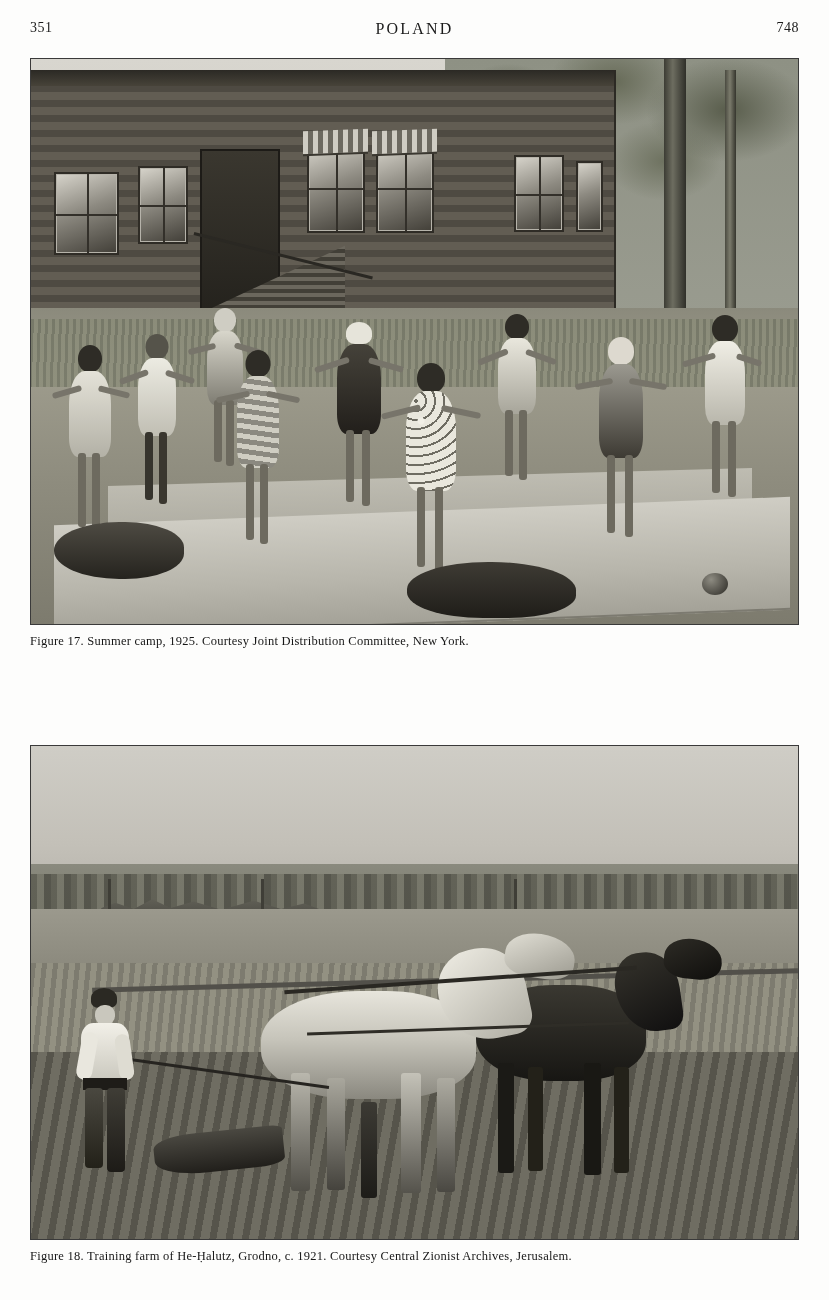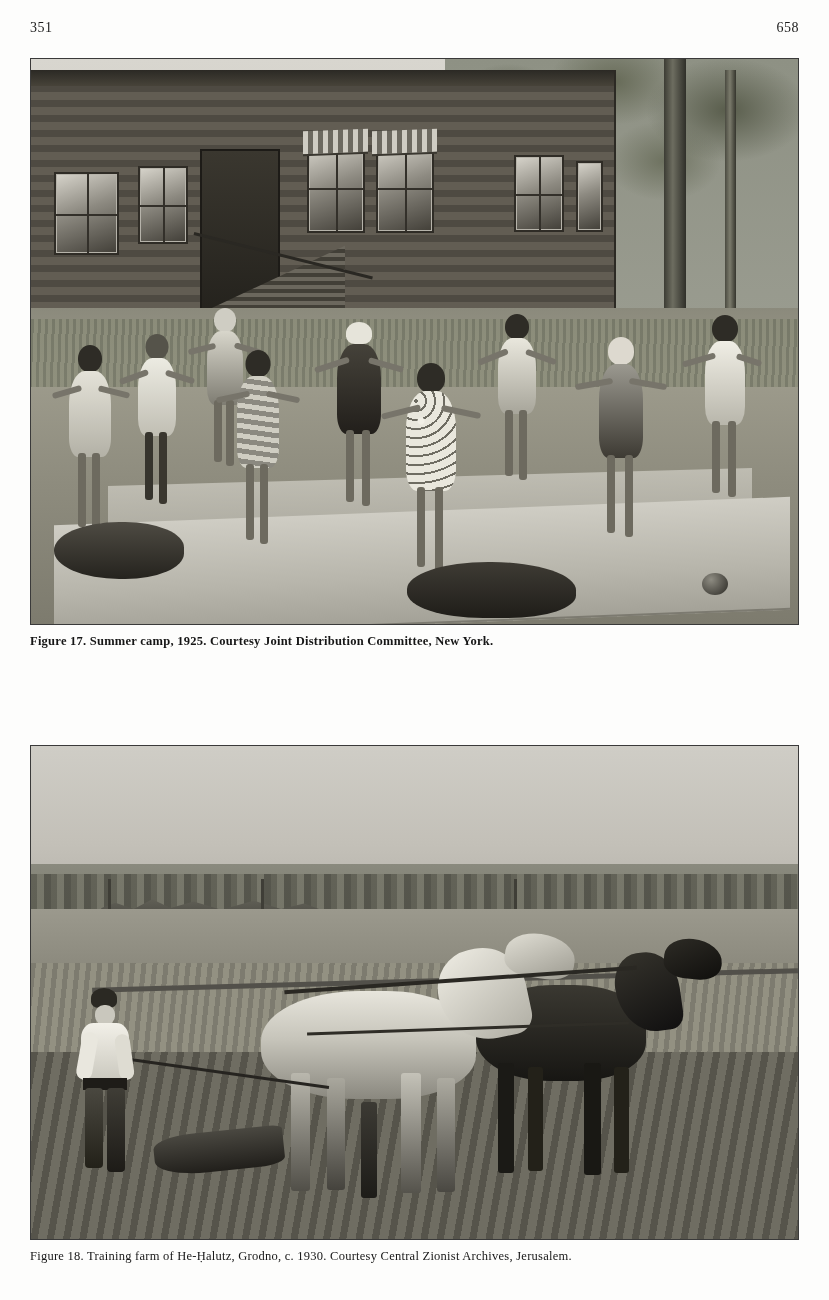--- a/index.html
+++ b/index.html
@@ -48,21 +48,21 @@
     letter-spacing: 2.2px;
     color: #1a1a1a;
   }
 
   
   .figure {
     position: absolute;
     left: 30px;
     width: 769px;
   }
-  #figure-17 { top: 58px; font-weight: bold; }
+  #figure-17 { top: 58px; }
   #figure-18 { top: 745px; }
 
   .photo {
     position: relative;
     width: 769px;
     overflow: hidden;
     border: 1px solid #3a3a3a;
     box-sizing: border-box;
     background: #7d7d78;
   }
@@ -305,21 +305,22 @@
     position: absolute;
   }
 </style>
 </head>
 <body>
 
 <div class="page">
 
   <div class="running-head">
     <div class="folio-left">351</div>
-    <div class="folio-right">658</div>
+    <div class="head-title">POLAND</div>
+    <div class="folio-right">748</div>
   </div>
 
   <div class="figure" id="figure-17">
     <div class="photo" id="photo-17">
 
       <div class="p17-sky"></div>
       <div class="p17-trees"></div>
       <div class="p17-building"></div>
       <div class="p17-roofline"></div>
 
@@ -478,16 +479,16 @@
         <div style="position:absolute; left:12px; top:35px; width:48px; height:58px; background:linear-gradient(180deg,#f2f0e8,#cac8be); border-radius:26% 26% 12% 12%;"></div>
         <div style="position:absolute; left:10px; top:44px; width:16px; height:48px; background:#e9e7de; border-radius:8px; transform:rotate(10deg);"></div>
         <div style="position:absolute; left:48px; top:46px; width:15px; height:46px; background:#dedcd2; border-radius:8px; transform:rotate(-8deg);"></div>
         <div style="position:absolute; left:14px; top:90px; width:44px; height:12px; background:#1e1c18;"></div>
         <div style="position:absolute; left:16px; top:100px; width:18px; height:80px; background:linear-gradient(180deg,#4a4840,#232119); border-radius:4px;"></div>
         <div style="position:absolute; left:38px; top:100px; width:18px; height:84px; background:linear-gradient(180deg,#3f3d36,#1d1b17); border-radius:4px;"></div>
       </div>
 
       <div style="position:absolute; left:16%; top:78%; width:130px; height:40px; background:linear-gradient(180deg,#4a4841,#211f1b); border-radius:30% 10% 20% 40%; transform:rotate(-6deg);"></div>
     </div>
-    <div class="caption">Figure 18. Training farm of He-Ḥalutz, Grodno, c. 1930. Courtesy Central Zionist Archives, Jerusalem.</div>
+    <div class="caption">Figure 18. Training farm of He-Ḥalutz, Grodno, c. 1921. Courtesy Central Zionist Archives, Jerusalem.</div>
   </div>
 
 </div>
 
 </body></html>

